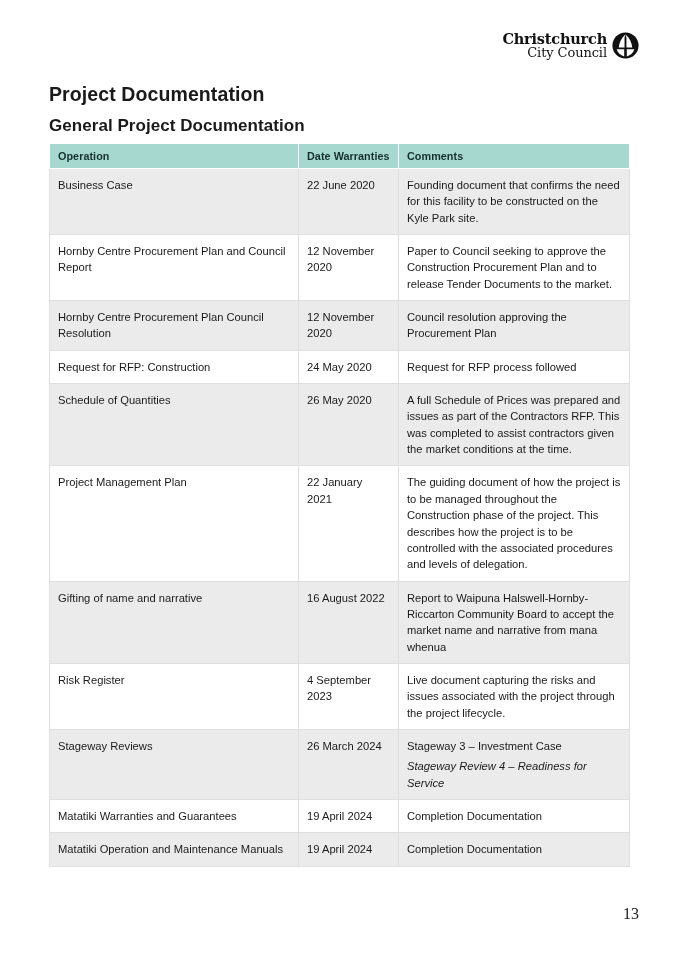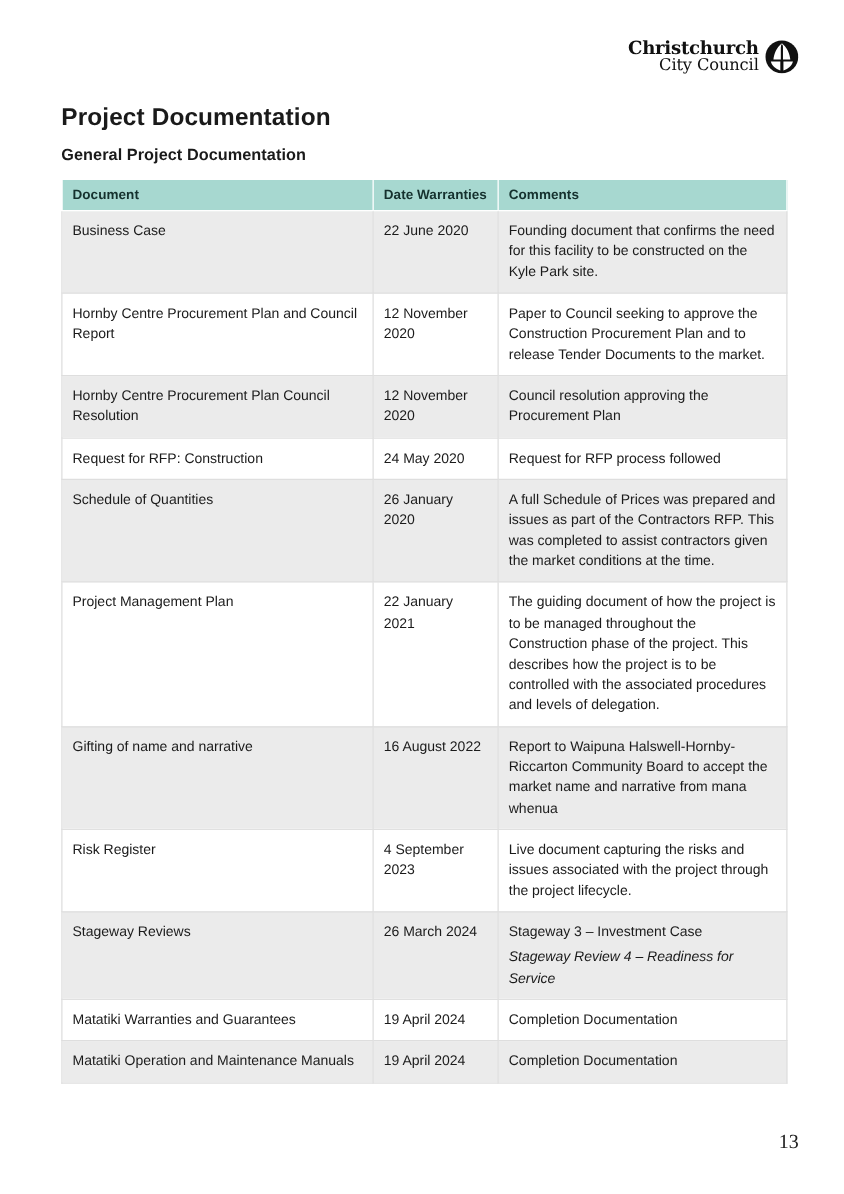--- a/index.html
+++ b/index.html
@@ -66,21 +66,21 @@
     top: 83px;
     font-size: 19.5px;
     font-weight: bold;
     color: #1a1a1a;
     letter-spacing: 0.1px;
   }
   .section-title {
     position: absolute;
     left: 49px;
     top: 116px;
-    font-size: 13px;
+    font-size: 17px;
     font-weight: bold;
     color: #1a1a1a;
     letter-spacing: 0.05px;
   }
 
   
   .doc-table {
     position: absolute;
     left: 49px;
     top: 143px;
@@ -162,21 +162,21 @@
   <div class="section-title">General Project Documentation</div>
 
   <table class="doc-table">
     <colgroup>
       <col class="c1">
         <col class="c2">
         <col class="c3">
     </colgroup>
     <thead>
       <tr>
-        <th>Document</th>
+        <th>Operation</th>
         <th>Date Warranties</th>
         <th>Comments</th>
       </tr>
     </thead>
     <tbody id="table-body">
         <tr class="shade">
           <td>Business Case</td>
           <td>22 June 2020</td>
           <td>
             <p class="cell-p">Founding document that confirms the need for this facility to be constructed on the Kyle Park site.</p>
@@ -198,21 +198,21 @@
         </tr>
         <tr class="plain">
           <td>Request for RFP: Construction</td>
           <td>24 May 2020</td>
           <td>
             <p class="cell-p">Request for RFP process followed</p>
           </td>
         </tr>
         <tr class="shade">
           <td>Schedule of Quantities</td>
-          <td>26 January 2020</td>
+          <td>26 May 2020</td>
           <td>
             <p class="cell-p">A full Schedule of Prices was prepared and issues as part of the Contractors RFP. This was completed to assist contractors given the market conditions at the time.</p>
           </td>
         </tr>
         <tr class="plain">
           <td>Project Management Plan</td>
           <td>22 January 2021</td>
           <td>
             <p class="cell-p">The guiding document of how the project is to be managed throughout the Construction phase of the project. This describes how the project is to be controlled with the associated procedures and levels of delegation.</p>
           </td>

